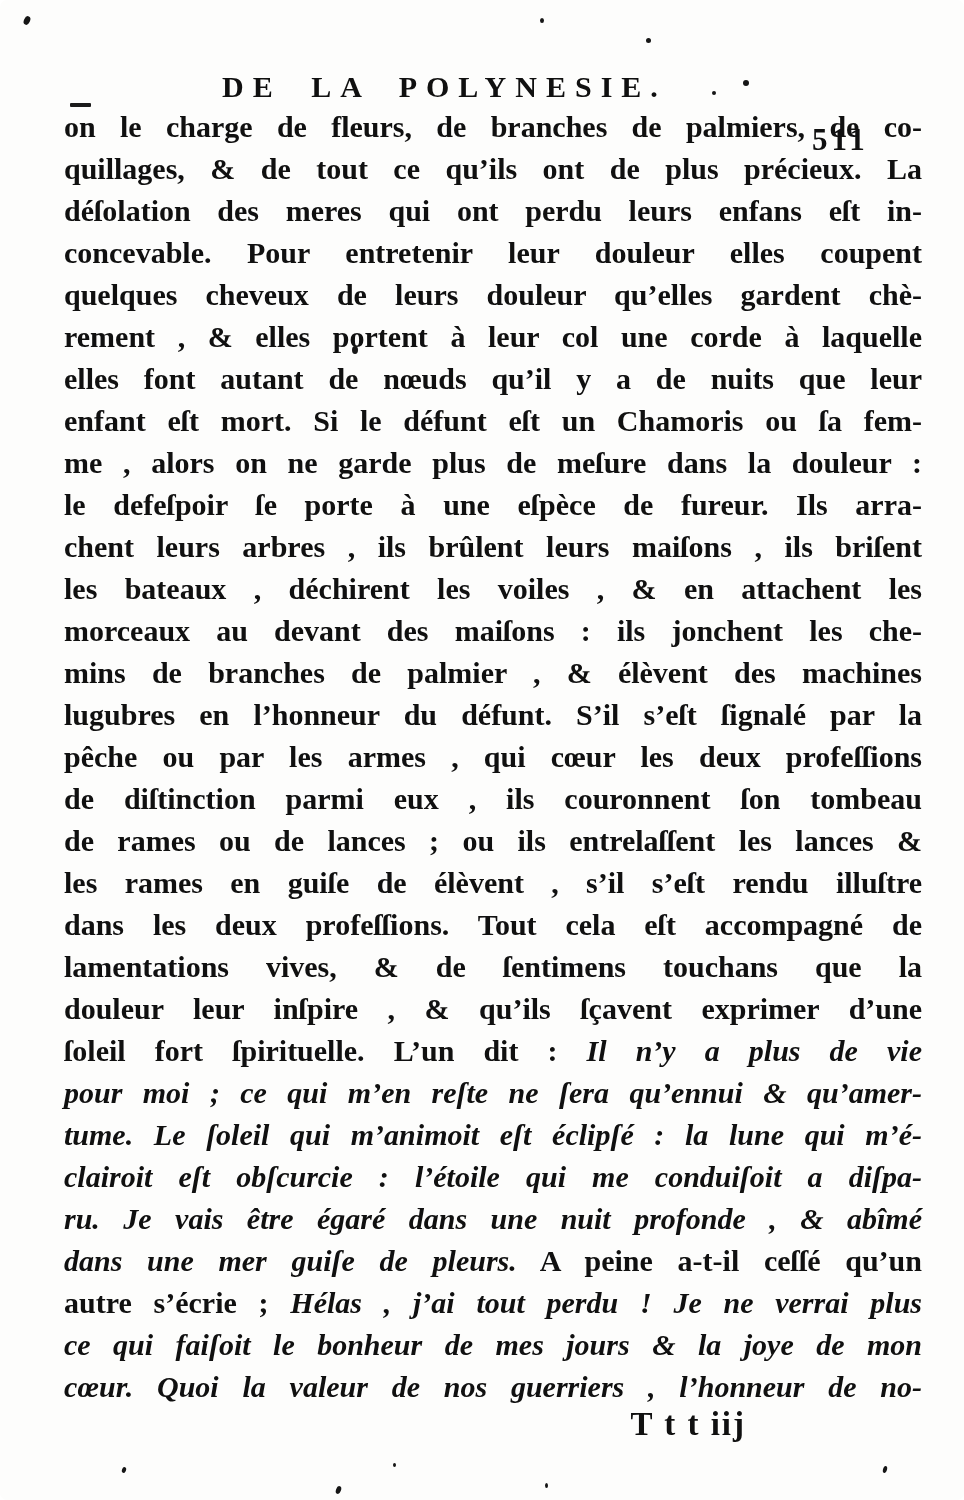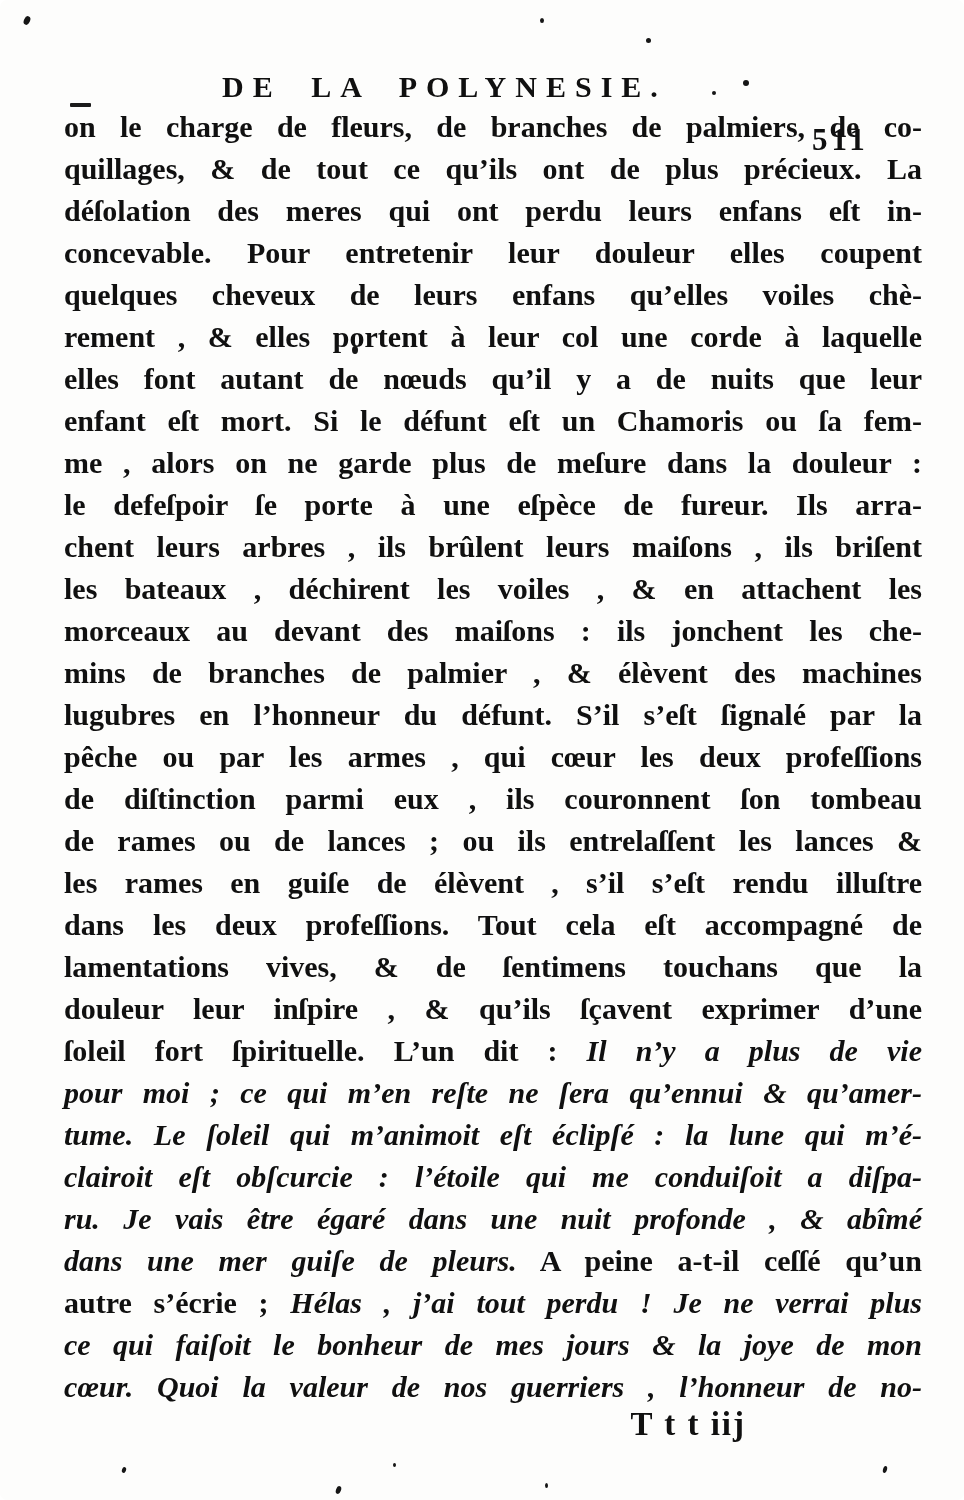--- a/index.html
+++ b/index.html
@@ -80,21 +80,21 @@
 
   <div class="running-header">DE LA POLYNESIE.</div>
 
   <div class="page-number">511</div>
 
   <div class="body-text" id="body-text">
       <div class="line"><span>on le charge de fleurs, de branches de palmiers, de co-</span></div>
       <div class="line"><span>quillages, &amp; de tout ce qu’ils ont de plus précieux. La</span></div>
       <div class="line"><span>déſolation des meres qui ont perdu leurs enfans eſt in-</span></div>
       <div class="line"><span>concevable. Pour entretenir leur douleur elles coupent</span></div>
-      <div class="line"><span>quelques cheveux de leurs enfans qu’elles voiles chè-</span></div>
+      <div class="line"><span>quelques cheveux de leurs douleur qu’elles gardent chè-</span></div>
       <div class="line"><span>rement , &amp; elles portent à leur col une corde à laquelle</span></div>
       <div class="line"><span>elles font autant de nœuds qu’il y a de nuits que leur</span></div>
       <div class="line"><span>enfant eſt mort. Si le défunt eſt un Chamoris ou ſa fem-</span></div>
       <div class="line"><span>me , alors on ne garde plus de meſure dans la douleur :</span></div>
       <div class="line"><span>le defeſpoir ſe porte à une eſpèce de fureur. Ils arra-</span></div>
       <div class="line"><span>chent leurs arbres , ils brûlent leurs maiſons , ils briſent</span></div>
       <div class="line"><span>les bateaux , déchirent les voiles , &amp; en attachent les</span></div>
       <div class="line"><span>morceaux au devant des maiſons : ils jonchent les che-</span></div>
       <div class="line"><span>mins de branches de palmier , &amp; élèvent des machines</span></div>
       <div class="line"><span>lugubres en l’honneur du défunt. S’il s’eſt ſignalé par la</span></div>

